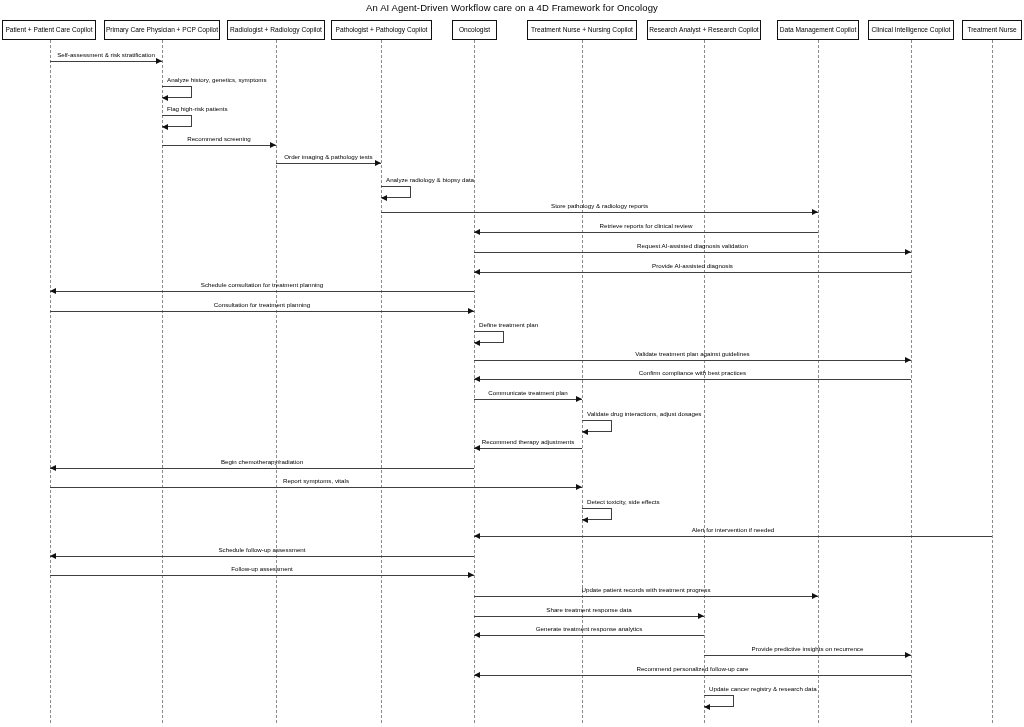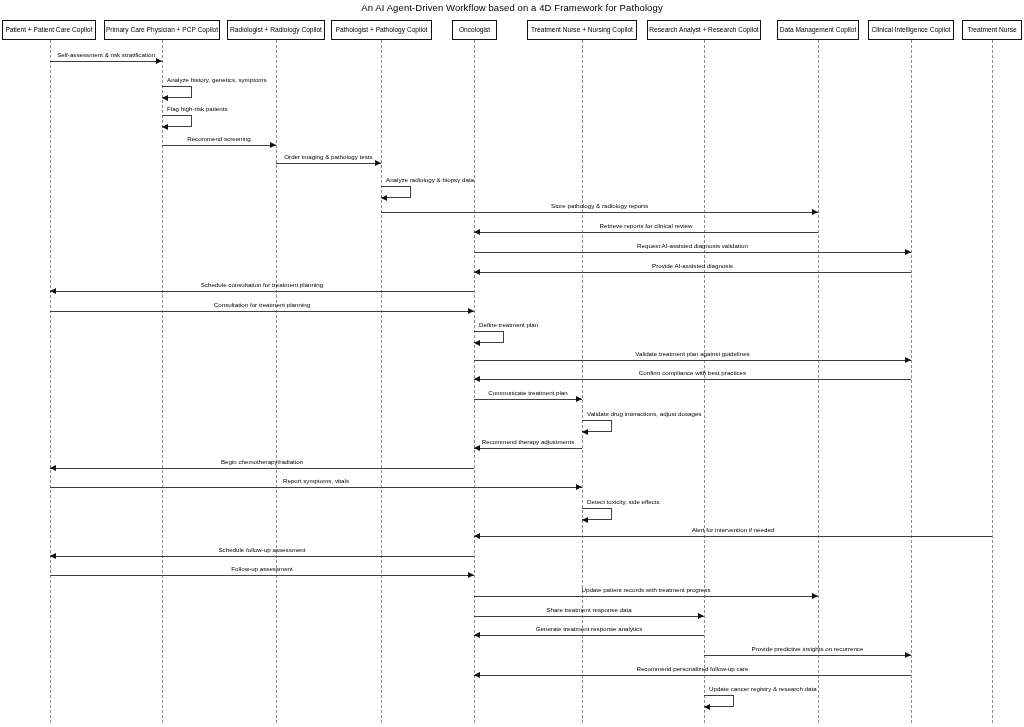--- a/index.html
+++ b/index.html
@@ -91,21 +91,21 @@
     font-size: 6.2px;
     line-height: 1;
     color: #000000;
     white-space: nowrap;
   }
 </style>
 </head>
 <body>
 
 <div id="diagram-root">
-  <div id="diagram-title">An AI Agent-Driven Workflow based on a 4D Framework for Pathology</div>
+  <div id="diagram-title">An AI Agent-Driven Workflow care on a 4D Framework for Oncology</div>
   <div id="lifelines-layer">
       <div class="lifeline" style="left: 50px; top: 40px; height: 683px;"></div>
       <div class="lifeline" style="left: 162px; top: 40px; height: 683px;"></div>
       <div class="lifeline" style="left: 276px; top: 40px; height: 683px;"></div>
       <div class="lifeline" style="left: 381px; top: 40px; height: 683px;"></div>
       <div class="lifeline" style="left: 474px; top: 40px; height: 683px;"></div>
       <div class="lifeline" style="left: 582px; top: 40px; height: 683px;"></div>
       <div class="lifeline" style="left: 704px; top: 40px; height: 683px;"></div>
       <div class="lifeline" style="left: 818px; top: 40px; height: 683px;"></div>
       <div class="lifeline" style="left: 911px; top: 40px; height: 683px;"></div>

